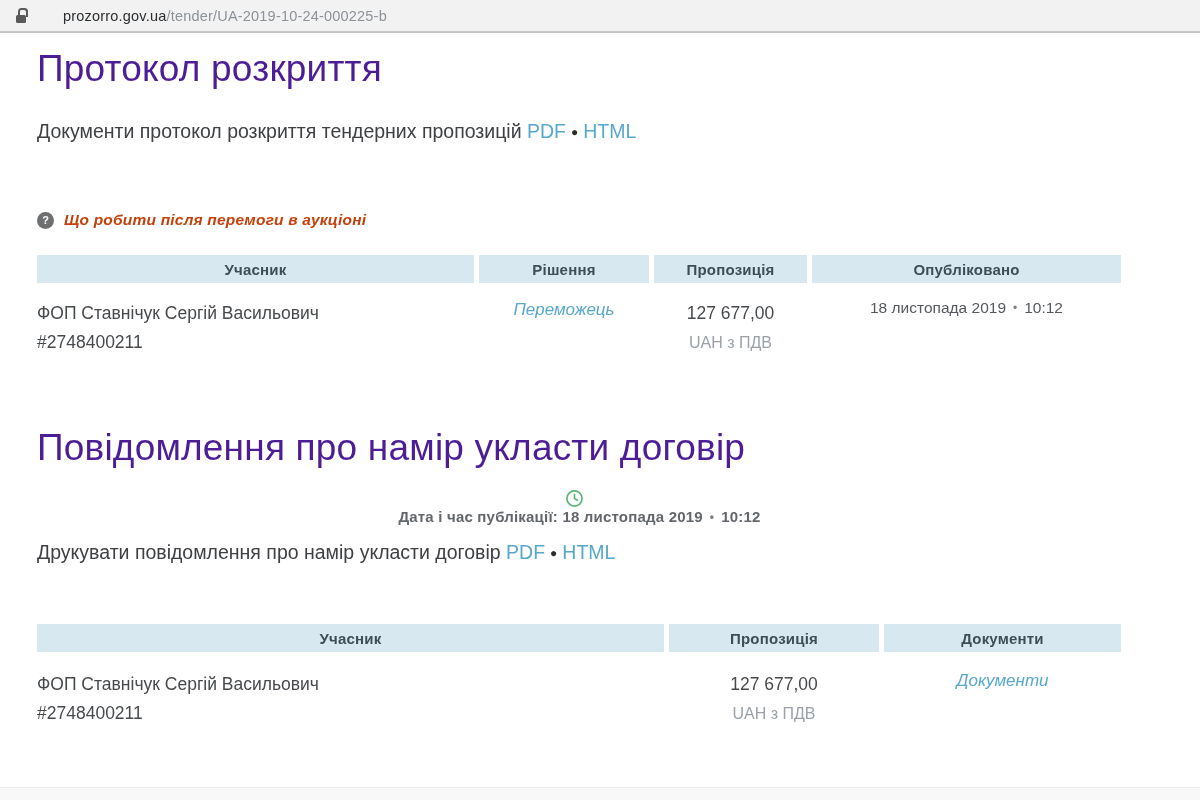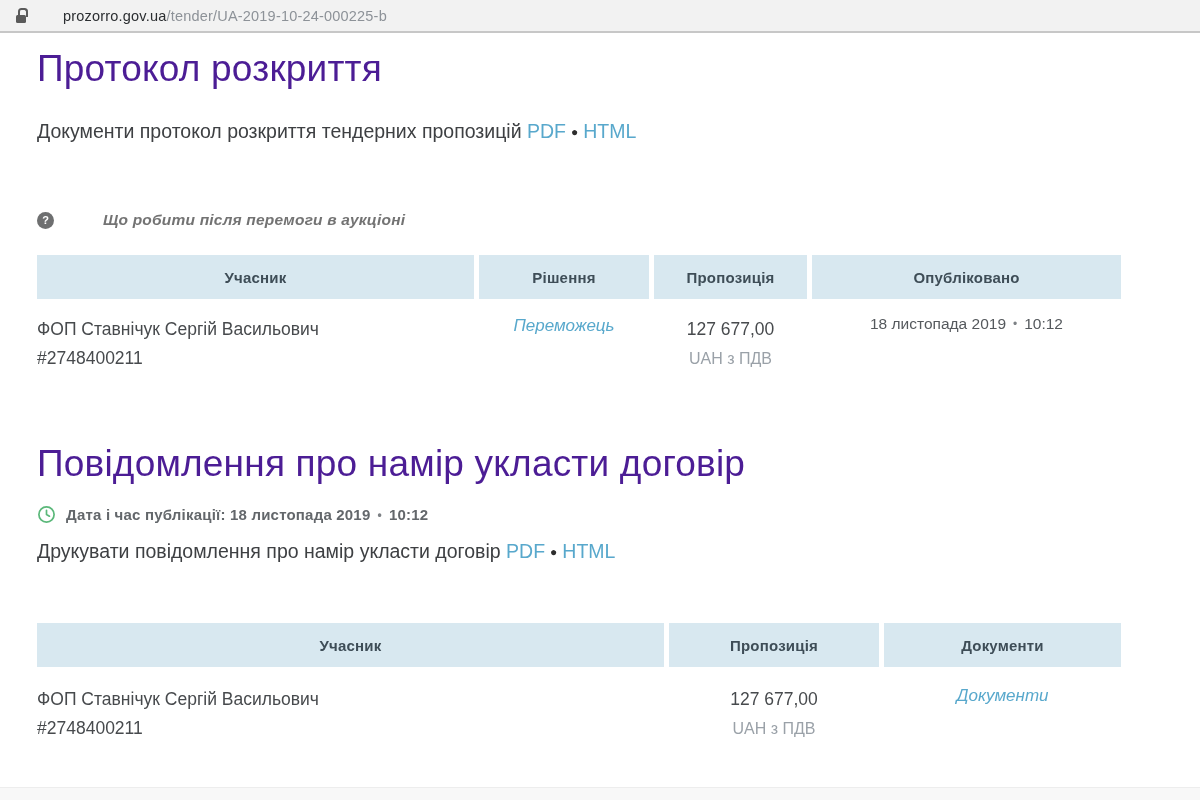--- a/index.html
+++ b/index.html
@@ -28,38 +28,38 @@
 
   .print-line { margin-top:26px; font-size:19.5px; color:#3e4043; line-height:26px; }
   .print-line.second { margin-top:14px; }
   .link { color:#58a8cc; text-decoration:none; cursor:pointer; }
   .sep-dot { color:#2d2d2d; font-size:12px; margin:0 5px; position:relative; top:-2px; }
 
   .help-line { margin-top:64px; display:flex; align-items:center; cursor:pointer; }
   .q-icon { width:17px; height:17px; border-radius:50%; background:#6e6f70; color:#fff;
             font-size:11px; font-weight:bold; display:inline-flex; align-items:center;
             justify-content:center; margin-right:10px; flex:0 0 auto; }
-  .help-text { font-style:italic; font-weight:600; font-size:15.5px; color:#737373;
-               letter-spacing:.2px;margin-left:39px; }
+  .help-text { font-style:italic; font-weight:600; font-size:15.5px; color:#c2410c;
+               letter-spacing:.2px; }
 
   .tbl { display:grid; column-gap:5px; }
   .tbl1 { margin-top:26px; grid-template-columns:437px 170px 153px 309px; }
   .tbl2 { margin-top:56px; grid-template-columns:627px 210px 237px; }
-  .th { background:#d8e8f0; height:44px; display:flex; align-items:center; justify-content:center;
+  .th { background:#d8e8f0; height:28px; display:flex; align-items:center; justify-content:center;
         font-size:15px; font-weight:bold; color:#3e4d57; letter-spacing:.2px; }
   .td { padding:16px 0 26px; font-size:17.5px; color:#474a4d; background:#fff; }
   .td.pad2 { padding-top:18px; }
   .td .line { line-height:29px; }
   .td.center { text-align:center; }
   .muted { color:#9aa1a8; font-size:16px; line-height:29px; }
   .lg { font-size:17px;font-style:italic; }
   .published { font-size:15.5px; color:#55595d; padding-top:16px; }
   .mini-dot { color:#7d8185; font-size:12px; margin:0 7px; position:relative; top:-1px; }
 
-  .date-line { margin-top:18px; display:flex; align-items:center; }
+  .date-line { margin-top:18px; display:flex; align-items:center;flex-direction:column; }
   .clock-icon { margin-right:10px; flex:0 0 auto; }
   .date-text { font-size:15px; font-weight:600; color:#63676b; letter-spacing:.2px; }
 
   .bottom-strip { position:absolute; left:0; bottom:0; width:1200px; height:13px;
                   background:#f8f8f8; border-top:1px solid #ededed; }
 </style>
 </head>
 <body>
 
 <div class="page">

